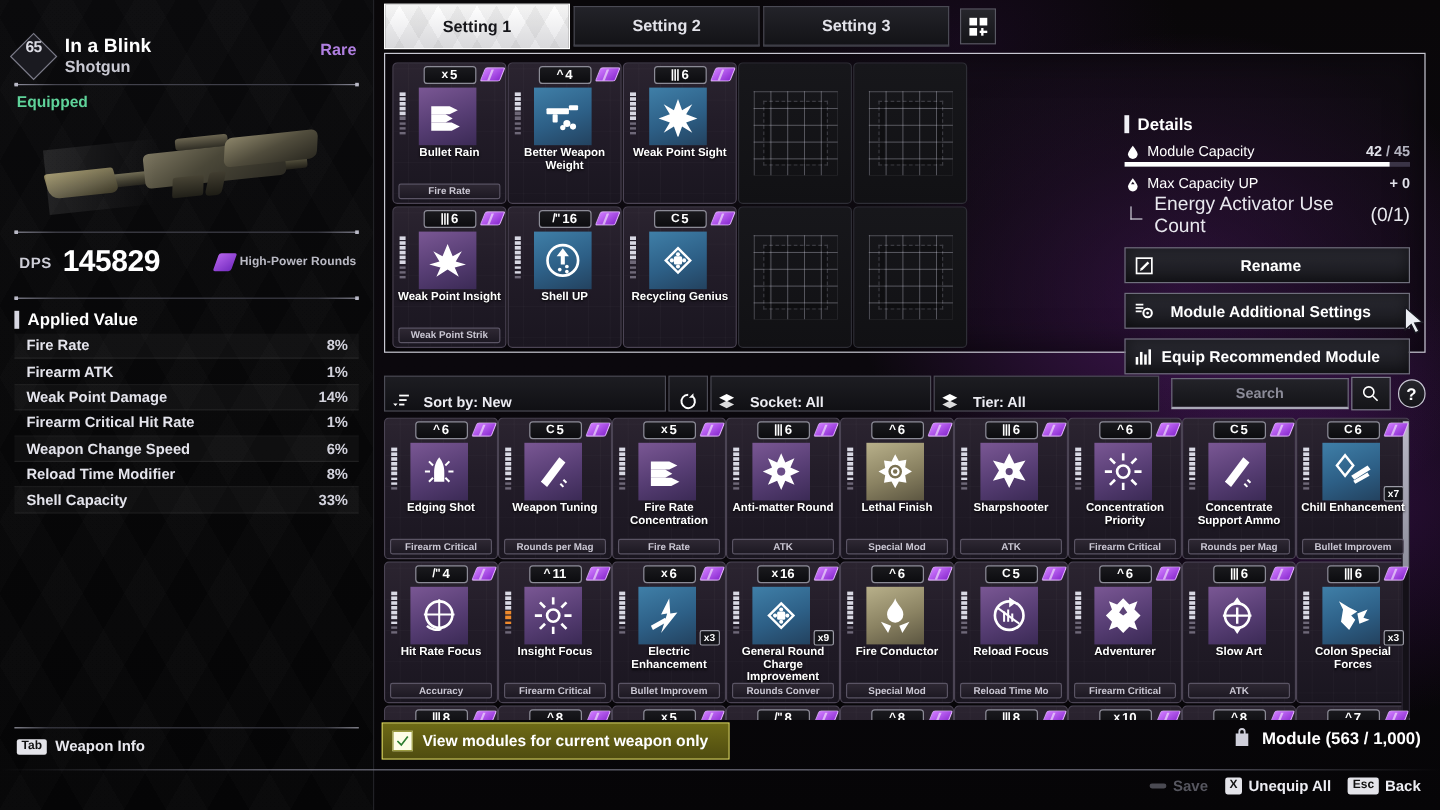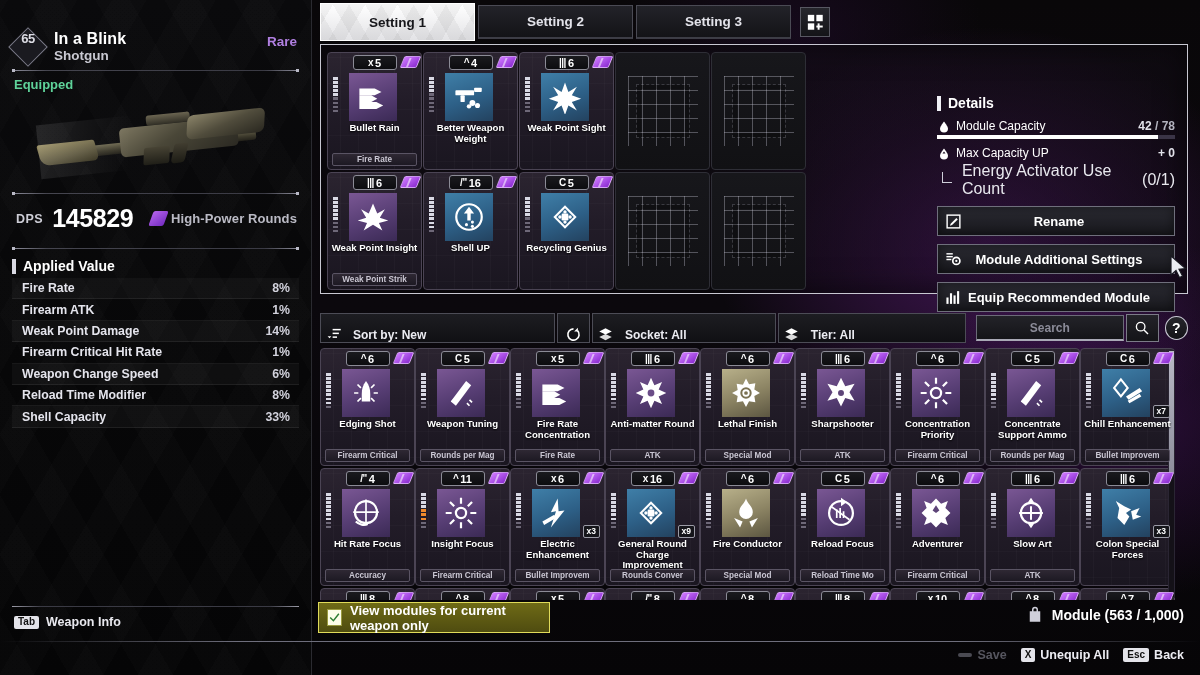--- a/index.html
+++ b/index.html
@@ -97,21 +97,21 @@
   .dps-row{
     display:flex;align-items:center; margin:6px 12px 0 12px; padding:4px 2px 8px 4px;
   }
   .dps-lbl{ font-size:12.5px; color:#cdcdd6; font-weight:bold; letter-spacing:.5px; }
   .dps-val{ font-size:25px; font-weight:bold; color:#fff; margin-left:9px; letter-spacing:-.4px; }
   .ammo-chip{ margin-left:auto; display:flex;align-items:center; gap:5px; opacity:.92;}
   .ammo-ico{
     width:15px;height:15px; background:linear-gradient(135deg,#c46bff,#7d2fd0);
     transform:skewX(-20deg) ; border-radius:2px;
   }
-  .ammo-txt{ font-size:13px; font-weight:bold; color:#c9c9d4; letter-spacing:.1px;}
+  .ammo-txt{ font-size:10px; font-weight:bold; color:#c9c9d4; letter-spacing:.1px;}
 
   .applied-hdr{
     display:flex;align-items:center; margin:9px 12px 2px 12px; gap:7px;
   }
   .applied-hdr .bar{ width:4px;height:15px;background:#d8d8e2; }
   .applied-hdr .t{ font-size:14px;font-weight:bold;color:#fff; }
   .stat-list{ margin:4px 12px 0 12px; }
   .stat-row{
     display:flex;align-items:center; justify-content:space-between;
     height:21.4px; padding:0 9px 0 10px;
@@ -365,21 +365,21 @@
     position:absolute; left:1168px; top:350px; width:7px; height:248px;
     background:#141118; border:1px solid #2a2533;
   }
   .inv-scroll i{
     position:absolute; left:0;right:0; top:0; height:122px;
     background:linear-gradient(180deg,#b9b9c6,#8e8e9c);
   }
 
   
   .checkbar{
-    position:absolute; left:318px; top:602px; width:232px; height:31px;
+    position:absolute; left:318px; top:602px; width:290px; height:31px;
     background:linear-gradient(180deg,#6e6a16,#4f4c10);
     border:1.5px solid #e0db5a;
     display:flex;align-items:center; gap:8px; padding-left:8px; cursor:pointer;
   }
   .chk{
     width:17px;height:17px; background:#fdfde8; border:1px solid #9a9a40;
     display:flex;align-items:center;justify-content:center;
   }
   .chk svg{ width:13px;height:13px; stroke:#2e7d32; fill:none; stroke-width:2.6; }
   .chk-lbl{ font-size:13px;font-weight:bold;color:#fff; }
@@ -689,21 +689,21 @@
         <span class="t">Details</span>
       </div>
 
       <div class="det-row">
         <span class="ic">
           <svg viewBox="0 0 24 24">
               <path d="M12 2C12 2 4 12 4 16a8 8 0 0016 0c0-4-8-14-8-14z"></path>
             </svg>
         </span>
         <span class="lb">Module Capacity</span>
-        <span class="vl"><span>42</span><span class="dim"> / </span><span class="dim">78</span></span>
+        <span class="vl"><span>42</span><span class="dim"> / </span><span class="dim">45</span></span>
       </div>
       <div class="cap-bar">
           <i id="cap-fill" style="width: 93%;"></i>
         </div>
 
       <div class="det-row">
         <span class="ic">
           <svg viewBox="0 0 24 24">
               <path d="M12 2C12 2 4 12 4 16a8 8 0 0016 0c0-4-8-14-8-14z"></path>
               <path d="M12 8l3 4h-6z" fill="#1a0f22"></path>

